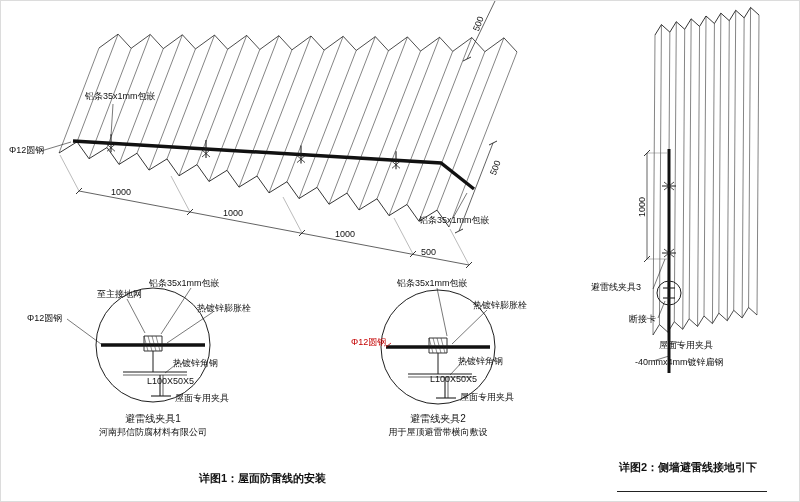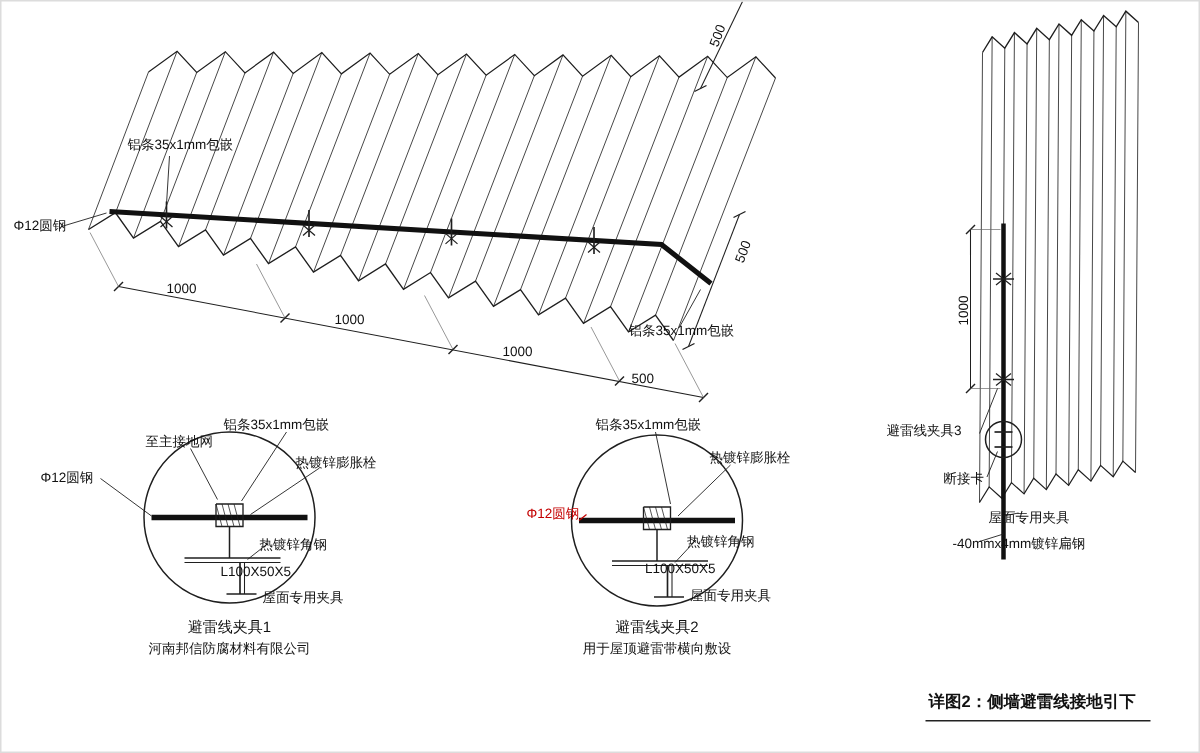--- a/index.html
+++ b/index.html
@@ -4,21 +4,21 @@
 <style>
   *{margin:0;padding:0;box-sizing:border-box}
   html,body{background:#fff}
   body{font-family:"Liberation Sans","DejaVu Sans",sans-serif;color:#111}
   .stage{position:relative;width:800px;height:502px;background:#fff;overflow:hidden;border:1px solid #dcdcdc}
   #lw{position:absolute;left:0;top:0}
   .lbl{position:absolute;font-size:9px;line-height:1.15;white-space:nowrap;color:#111}
   .red{color:#c40000}
   .ctr{transform:translateX(-50%)}
   .t{font-size:10px}
-  .cap{position:absolute;font-size:11px;font-weight:bold;white-space:nowrap;border-bottom:1px solid #222;padding:0 10px 5px 2px;color:#111}
+  .cap{position:absolute;font-size:11px;font-weight:bold;white-space:nowrap;border-bottom:1px solid #222;padding:0 10px 16px 2px;color:#111}
   .wm{position:absolute;font-size:30px;letter-spacing:2px;color:#8f8f8f;opacity:.85;white-space:nowrap;font-weight:500;pointer-events:none}
 </style>
 </head>
 <body>
 
 <div class="stage">
 
   <svg id="lw" width="800" height="502" viewBox="0 0 800 502">
       <polyline points="58,152 76,140.84615384615384 88,157.69230769230768 106,146.53846153846155 118,163.3846153846154 136,152.23076923076923 148,169.07692307692307 166,157.92307692307693 178,174.76923076923077 196,163.6153846153846 208,180.46153846153845 226,169.30769230769232 238,186.15384615384616 256,175 268,191.84615384615384 286,180.69230769230768 298,197.53846153846155 316,186.3846153846154 328,203.23076923076923 346,192.07692307692307 358,208.92307692307693 376,197.76923076923077 388,214.6153846153846 406,203.46153846153845 418,220.30769230769232 436,209.15384615384616 448,226" fill="none" stroke="#1f1f1f" stroke-width="0.9" stroke-linejoin="miter"></polyline>
       <polyline points="98,47 117.07692307692308,33.153846153846146 130.15384615384616,47.30769230769229 149.23076923076923,33.46153846153847 162.30769230769232,47.61538461538461 181.3846153846154,33.76923076923076 194.46153846153845,47.923076923076906 213.53846153846155,34.076923076923094 226.6153846153846,48.230769230769226 245.69230769230768,34.38461538461539 258.7692307692308,48.53846153846152 277.84615384615387,34.69230769230771 290.9230769230769,48.84615384615384 310,35 323.0769230769231,49.15384615384616 342.15384615384613,35.30769230769229 355.2307692307692,49.46153846153845 374.3076923076923,35.61538461538461 387.38461538461536,49.769230769230774 406.46153846153845,35.923076923076906 419.53846153846155,50.076923076923094 438.61538461538464,36.230769230769226 451.6923076923077,50.38461538461539 470.7692307692308,36.53846153846155 483.8461538461538,50.69230769230771 502.9230769230769,36.84615384615384 516,51" fill="none" stroke="#1f1f1f" stroke-width="0.8" stroke-linejoin="miter"></polyline>
@@ -182,15 +182,16 @@
   <div class="lbl" style="left:459px;top:391px">屋面专用夹具</div>
   <div class="lbl t ctr" style="left:437px;top:412px">避雷线夹具2</div>
   <div class="lbl ctr" style="left:437px;top:426px">用于屋顶避雷带横向敷设</div>
 
   <div class="lbl" style="left:636px;top:216px;transform:rotate(-90deg);transform-origin:0 0">1000</div>
   <div class="lbl" style="left:590px;top:281px">避雷线夹具3</div>
   <div class="lbl" style="left:628px;top:313px">断接卡</div>
   <div class="lbl" style="left:658px;top:339px">屋面专用夹具</div>
   <div class="lbl" style="left:634px;top:356px">-40mmx4mm镀锌扁钢</div>
 
+  <div class="cap" style="left:196px;top:470px">详图1：屋面防雷线的安装</div>
   <div class="cap" style="left:616px;top:459px">详图2：侧墙避雷线接地引下</div>
 
 </div>
 
 </body></html>

